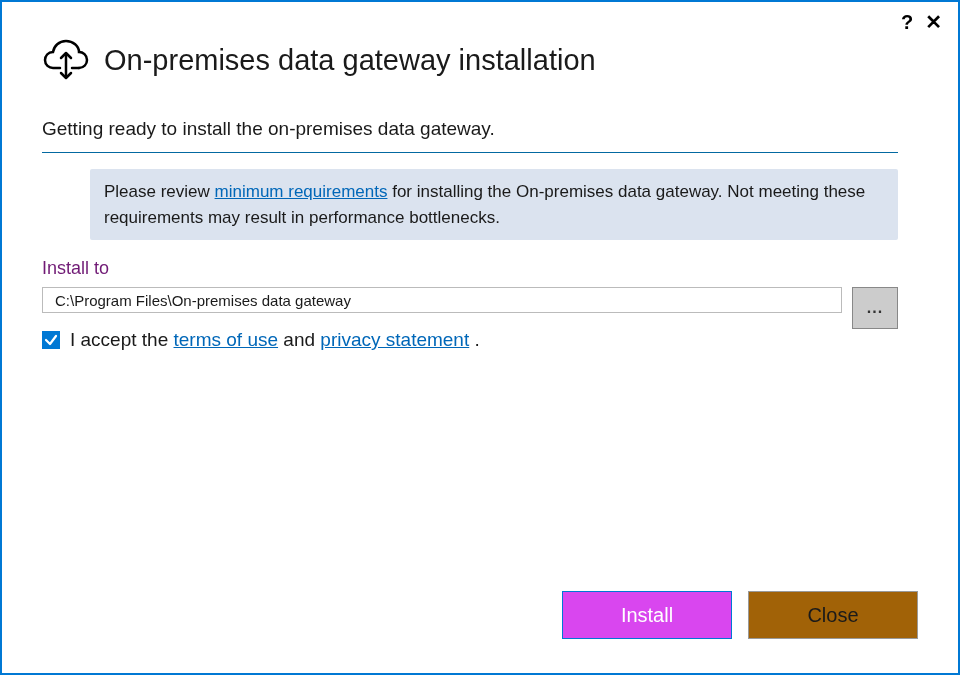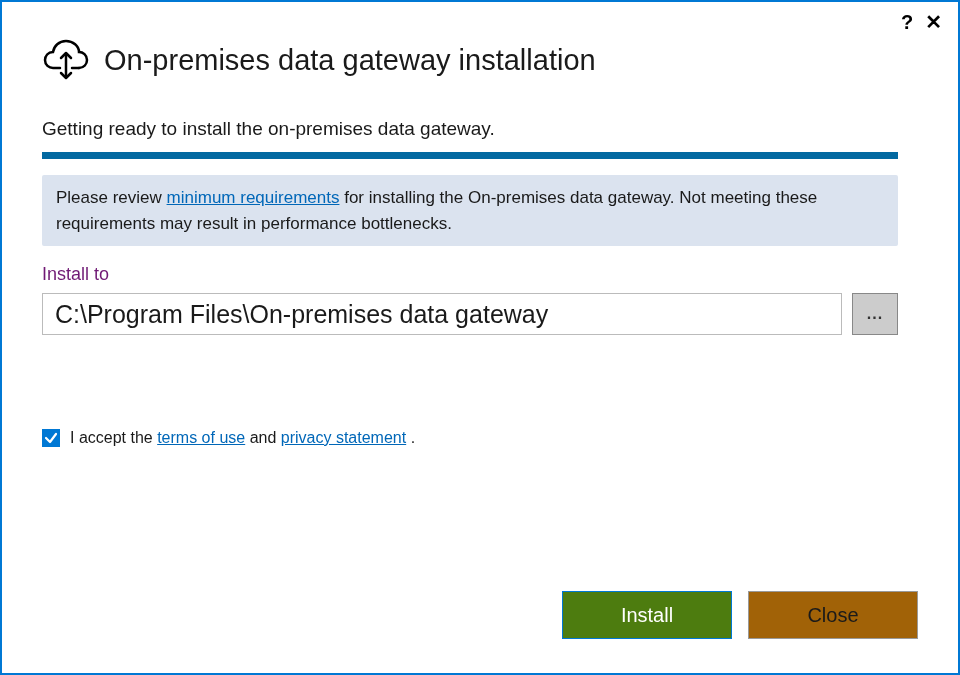--- a/index.html
+++ b/index.html
@@ -52,76 +52,76 @@
       color: #1a1a1a;
     }
     .cloud-icon-wrap {
       width: 48px;
       height: 44px;
     }
     .subtitle {
       font-size: 19px;
       color: #1a1a1a;
       padding-bottom: 12px;
-      border-bottom: 7px solid #0369a1;
+      border-bottom: 1px solid #0369a1;
       margin-bottom: 16px;
     }
     .info-box {
       background: #dbe3ef;
       padding: 10px 14px;
       font-size: 17px;
       color: #1a1a1a;
       line-height: 1.5;
       margin-bottom: 18px;
       border-radius: 2px;
+      margin-left: 48px;
     }
     .link {
       color: #0067b8;
       text-decoration: underline;
       cursor: pointer;
     }
     .field-label {
       font-size: 18px;
       color: #701a75;
       margin-bottom: 8px;
     }
     .install-row {
       display: flex;
       gap: 10px;
       align-items: stretch;
     }
     .path-input {
       flex: 1;
       border: 1px solid #bbb;
       padding: 8px 12px;
-      font-size: 25px;
+      font-size: 15px;
       font-family: inherit;
       color: #1a1a1a;
-      height: 42px;
+      height: 26px;
     }
     .browse-btn {
       width: 46px;
       height: 42px;
       border: 1px solid #888;
       background: #ccc;
       font-size: 16px;
       font-weight: bold;
       color: #333;
       cursor: pointer;
       letter-spacing: 1px;
       display: flex;
       align-items: center;
       justify-content: center;
     }
     .accept-row {
-      margin-top: 94px;
       display: flex;
       align-items: center;
       gap: 10px;
-      font-size: 16px;
+      font-size: 19px;
       color: #1a1a1a;
       text-align: right;
     }
     .checkbox {
       width: 18px;
       height: 18px;
       background: #0078d4;
       display: flex;
       align-items: center;
       justify-content: center;
@@ -136,21 +136,21 @@
     }
     .btn {
       width: 170px;
       height: 48px;
       font-size: 20px;
       font-family: inherit;
       cursor: pointer;
       border: 1px solid transparent;
     }
     .btn-primary {
-      background: #4d7c0f;
+      background: #d946ef;
       color: #fff;
       border-color: #0078d4;
     }
     .btn-secondary {
       background: #a16207;
       color: #1a1a1a;
       border-color: #999;
     }
   </style>
 </head>

